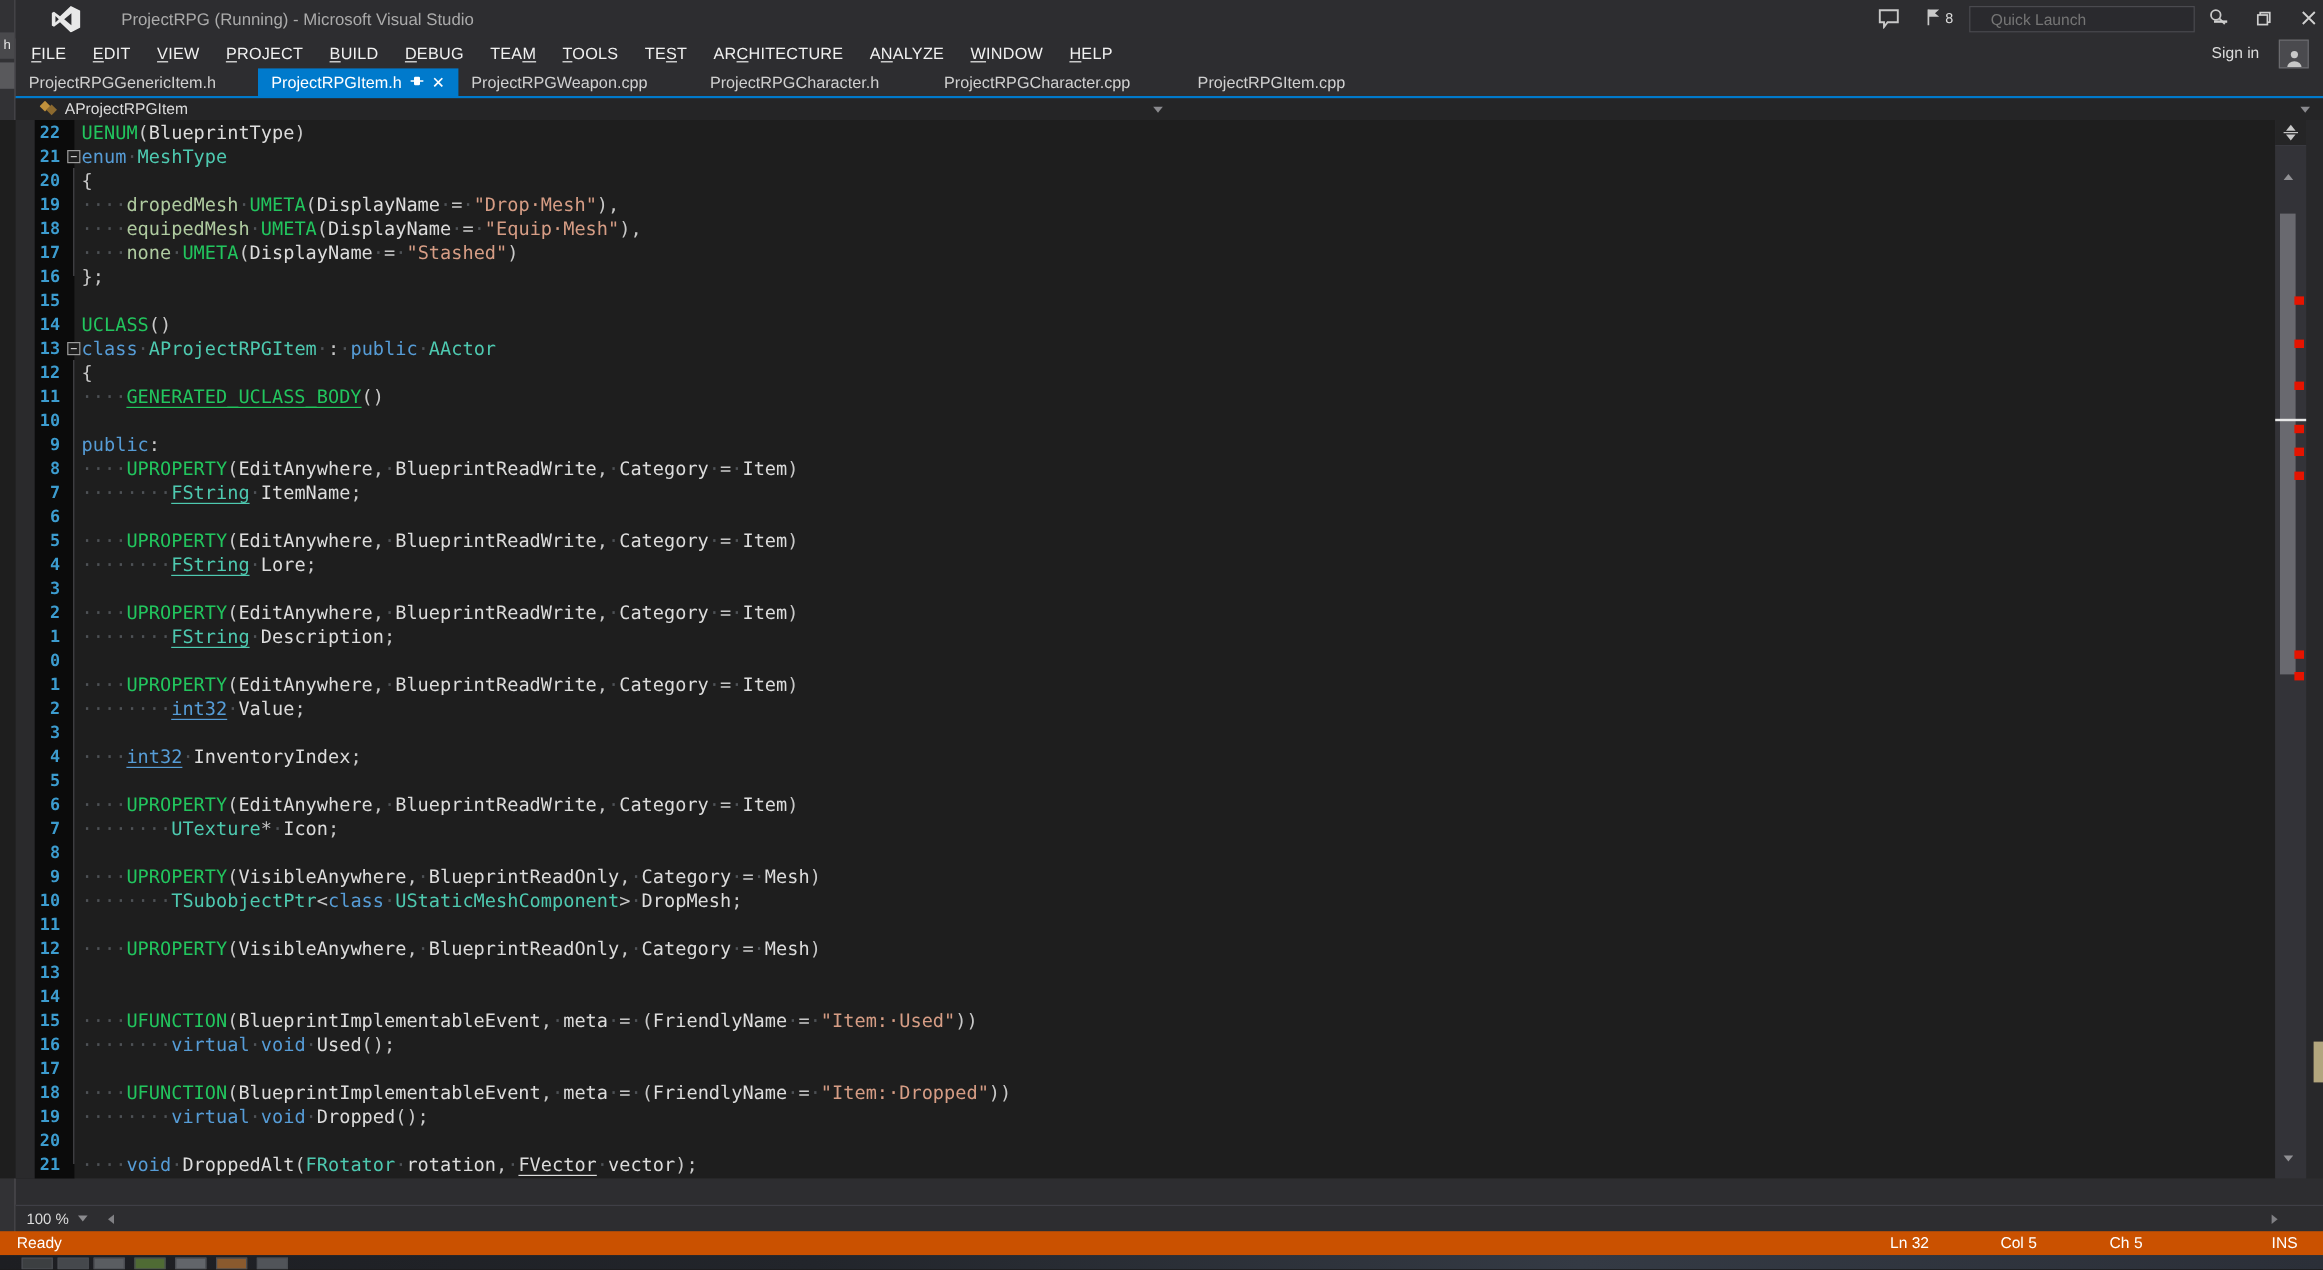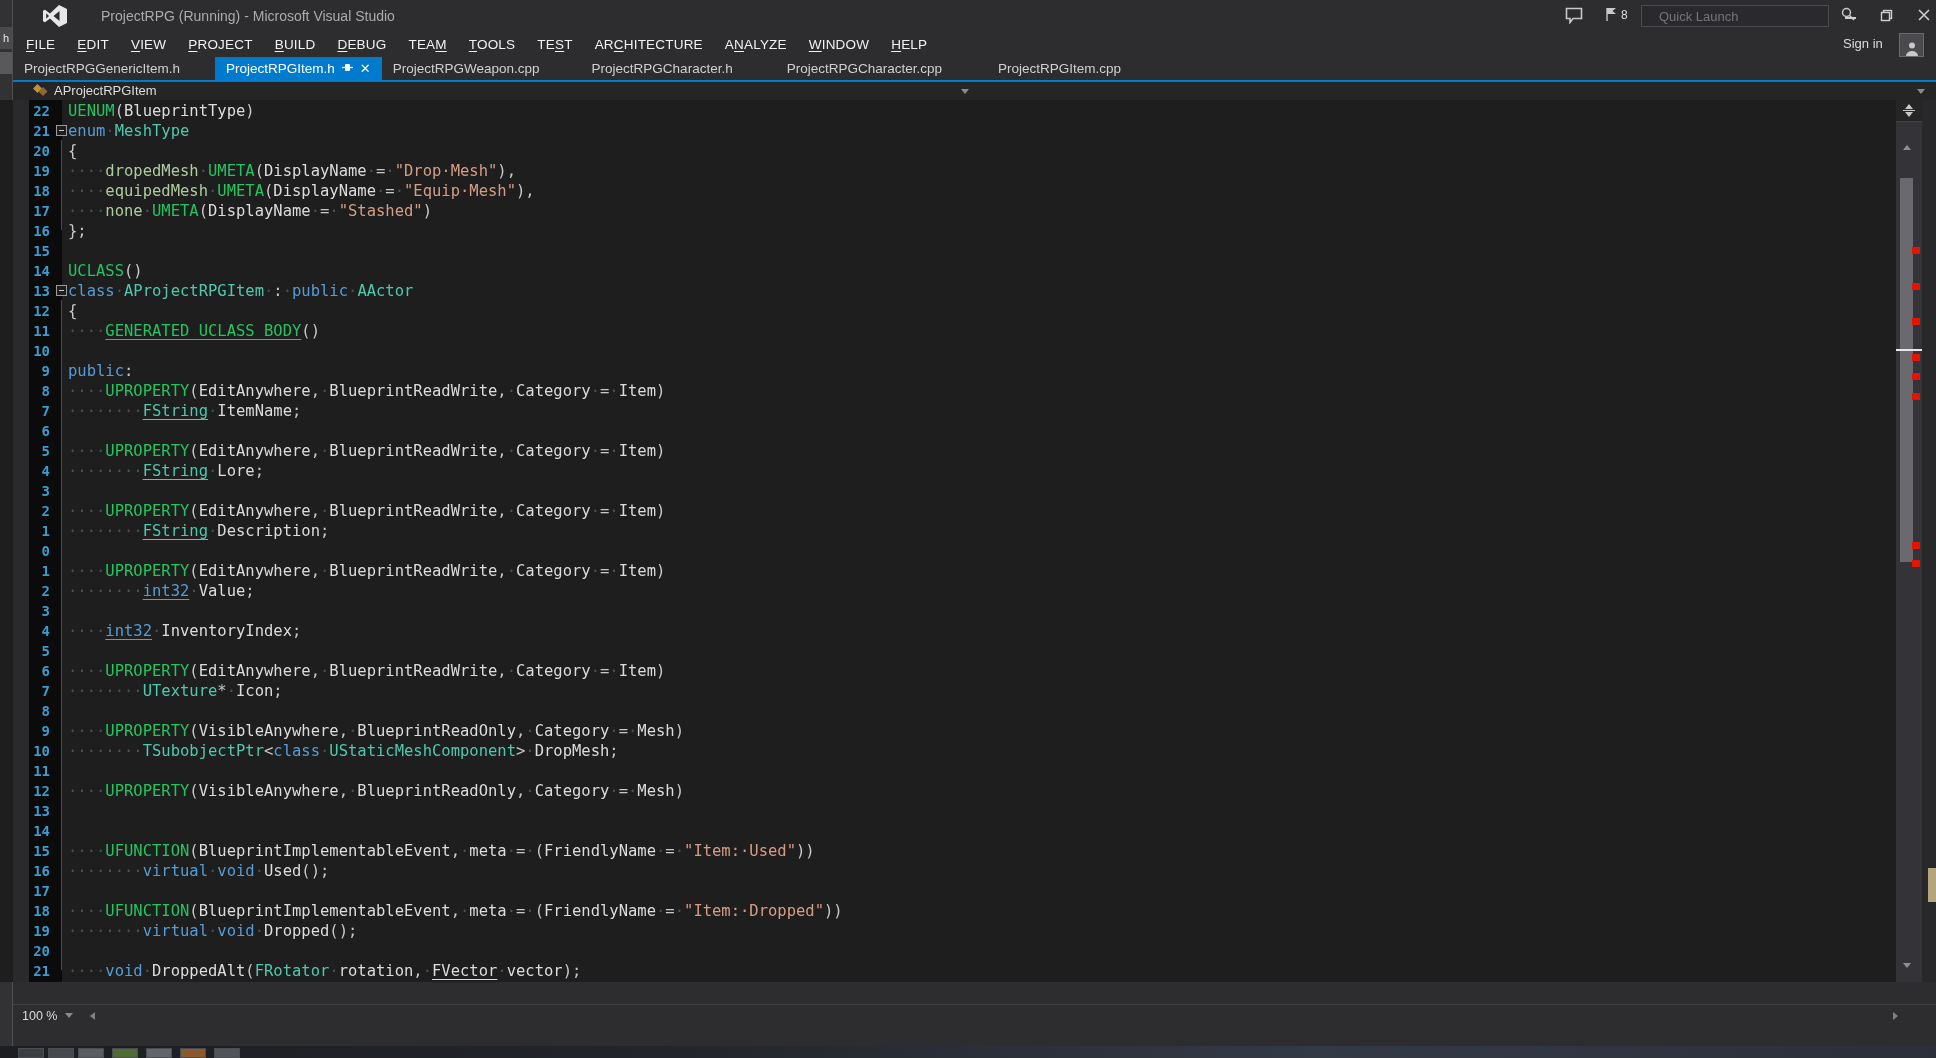--- a/index.html
+++ b/index.html
@@ -495,20 +495,27 @@
 
   <div id="hscroll">
     <div id="zoom-combo">
       <span>100 %</span>
       <span class="chev"></span>
     </div>
     <span id="hs-left"></span>
     <span id="hs-right"></span>
   </div>
 
+  <div id="statusbar">
+    <span id="status-ready">Ready</span>
+    <span class="sfield" style="left:1575px">Ln 32</span>
+    <span class="sfield" style="left:1667px">Col 5</span>
+    <span class="sfield" style="left:1758px">Ch 5</span>
+    <span class="sfield" style="left:1893px">INS</span>
+  </div>
 
   <div id="taskbar">
       <div class="tb-app" style="left: 18px; background: rgb(60, 63, 65);"></div>
       <div class="tb-app" style="left: 48px; background: rgb(69, 72, 76);"></div>
       <div class="tb-app" style="left: 78px; background: rgb(90, 93, 97);"></div>
       <div class="tb-app" style="left: 112px; background: rgb(79, 107, 52);"></div>
       <div class="tb-app" style="left: 146px; background: rgb(98, 101, 106);"></div>
       <div class="tb-app" style="left: 180px; background: rgb(138, 90, 46);"></div>
       <div class="tb-app" style="left: 214px; background: rgb(81, 84, 89);"></div>
     </div>

